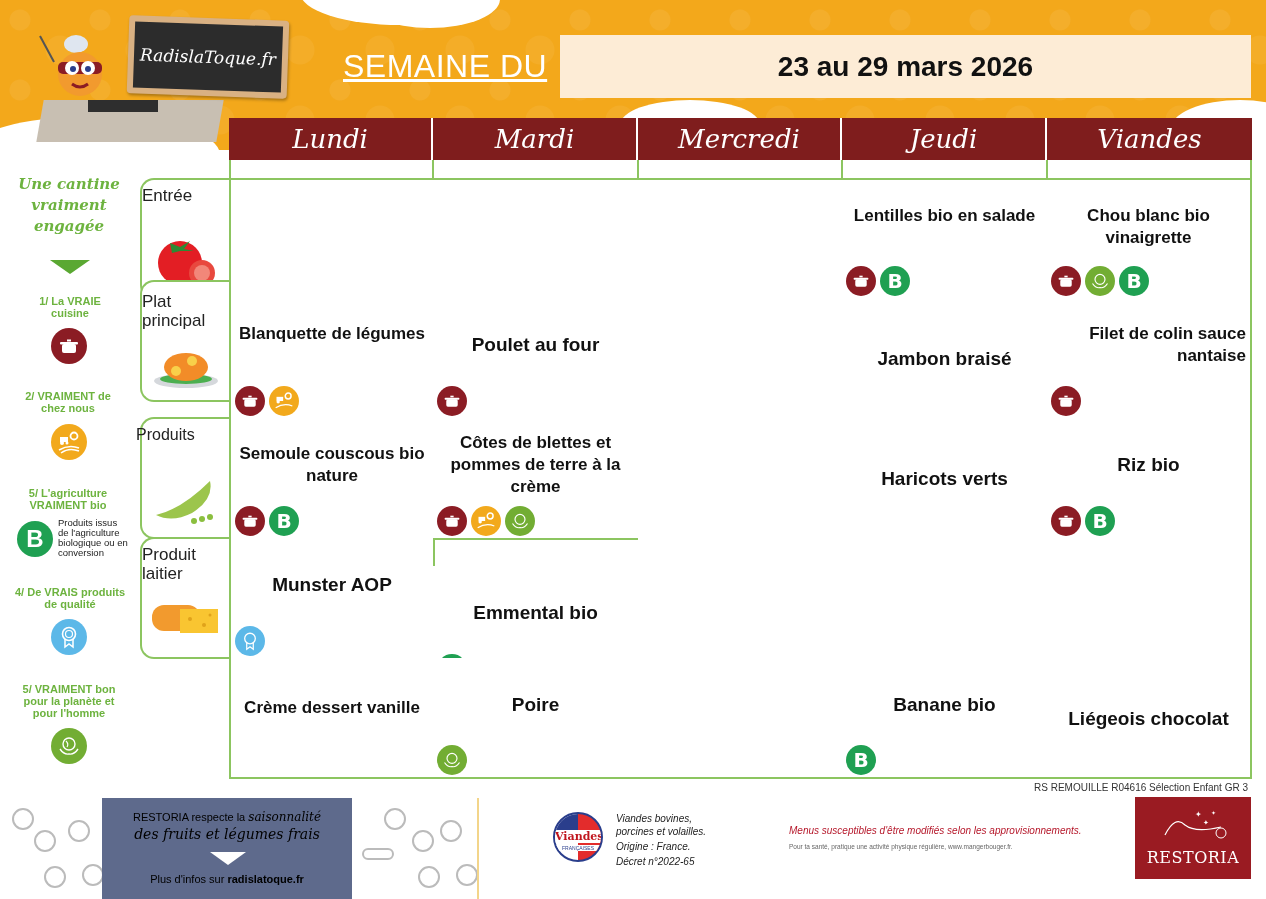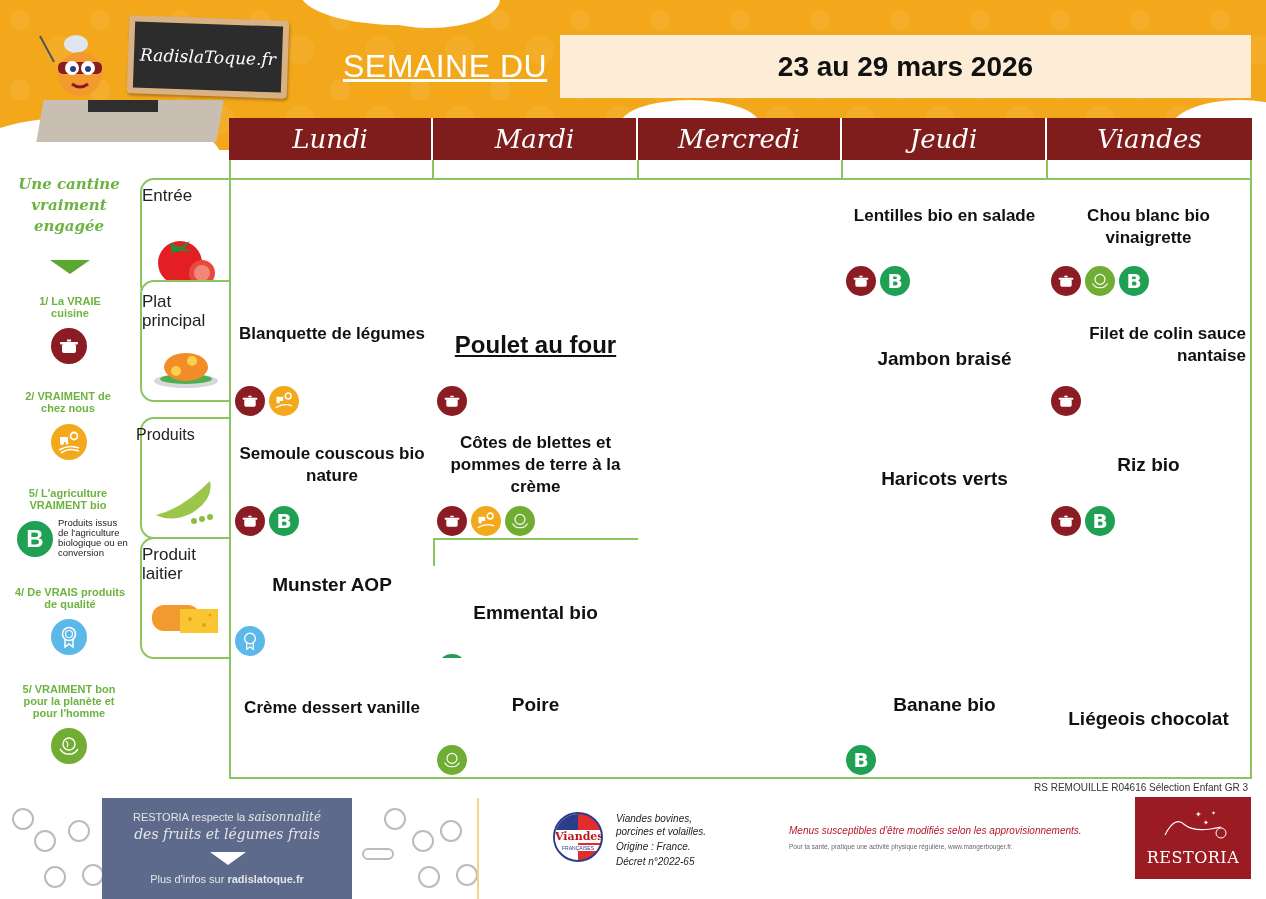--- a/index.html
+++ b/index.html
@@ -49,21 +49,21 @@
 
   .cell { position: absolute; border: 2px solid #8cc560; background: #ffffff; display: block; }
   .cell-text { position: absolute; left: 4px; right: 4px; text-align: center; font-weight: bold; color: #111111; font-size: 17px; line-height: 22px; }
   .cell-icons { position: absolute; left: 4px; bottom: 2px; display: flex; gap: 4px; }
 
   .ref-line { position: absolute; right: 18px; top: 782px; font-size: 10px; color: #333; }
 
   
   .footer-veg { position: absolute; left: 0; top: 798px; width: 478px; height: 101px; background: #ffffff; overflow: hidden; }
   .veg { position: absolute; width: 22px; height: 22px; border: 2px solid #bbbbbb; border-radius: 50%; }
-  .footer-box { position: absolute; left: 102px; top: 798px; width: 250px; height: 101px; background: #5e6a8c; color: #e5e5e5; text-align: center; }
+  .footer-box { position: absolute; left: 102px; top: 798px; width: 250px; height: 101px; background: #5e6a8c; color: #000000; text-align: center; }
   .fb-line1 { position: absolute; top: 12px; width: 100%; font-size: 11px; }
   .fb-line1 i { font-family: "DejaVu Serif", serif; font-style: italic; font-size: 12px; }
   .fb-line2 { position: absolute; top: 28px; width: 100%; font-family: "DejaVu Serif", serif; font-style: italic; font-size: 14px; }
   .fb-arrow { position: absolute; left: 108px; top: 54px; width: 0; height: 0; border-left: 18px solid transparent; border-right: 18px solid transparent; border-top: 13px solid #ffffff; }
   .fb-line3 { position: absolute; top: 75px; width: 100%; font-size: 11px; }
   .fb-line3 b { font-weight: bold; }
   .yellow-divider { position: absolute; left: 477px; top: 798px; width: 2px; height: 101px; background: #f3d58a; }
 
   .vf-logo { position: absolute; left: 553px; top: 812px; width: 50px; height: 50px; border-radius: 50%; border: 2px solid #2a3e8c; background: linear-gradient(90deg, #ffffff 0 50%, #e32c2c 50% 100%); overflow: hidden; }
   .vf-logo-top { position: absolute; left: 0; top: 0; width: 50%; height: 45%; background: #2a3e8c; }
@@ -267,21 +267,21 @@
             <svg width="20" height="20" viewBox="0 0 24 24">
               <rect x="3" y="7" width="8" height="5" fill="#fff"></rect>
               <circle cx="5" cy="13" r="2" fill="#fff"></circle>
               <circle cx="17" cy="6" r="3.5" fill="none" stroke="#fff" stroke-width="1.8"></circle>
               <path d="M2 20 Q12 14 22 18" stroke="#fff" stroke-width="1.5" fill="none"></path>
             </svg>
           </span>
         </div>
       </div>
       <div class="cell" style="left: 433px; top: 298px; width: 207px; height: 122px; border-left: none; border-top: none;">
-        <div class="cell-text" style="font-size: 24px; top: 36px; text-decoration: underline;">Poulet au four</div>
+        <div class="cell-text" style="font-size: 19px; top: 36px;">Poulet au four</div>
         <div class="cell-icons">
           <span class="ic ic-pot">
             <svg width="18" height="18" viewBox="0 0 22 22">
               <rect x="4" y="9" width="14" height="9" rx="2" fill="#fff"></rect>
               <rect x="2" y="7" width="18" height="2.5" rx="1" fill="#fff"></rect>
               <rect x="9" y="4.5" width="4" height="2" fill="#fff"></rect>
             </svg>
           </span>
         </div>
       </div>

